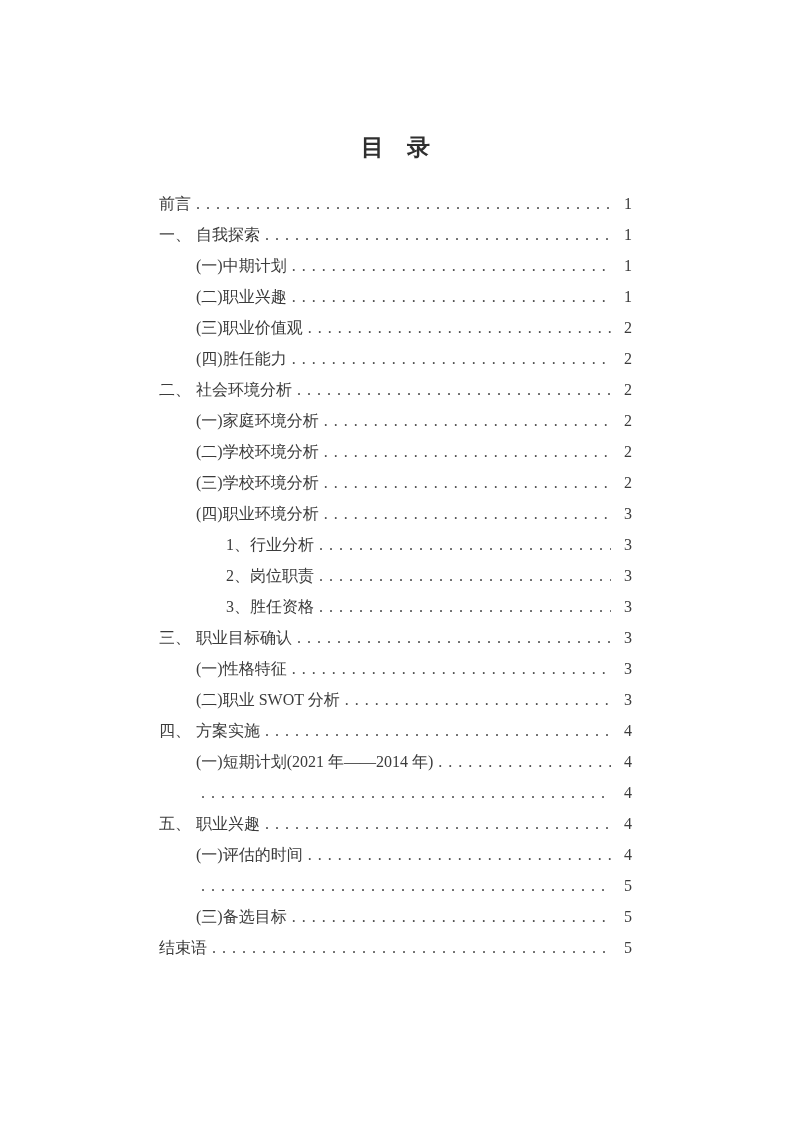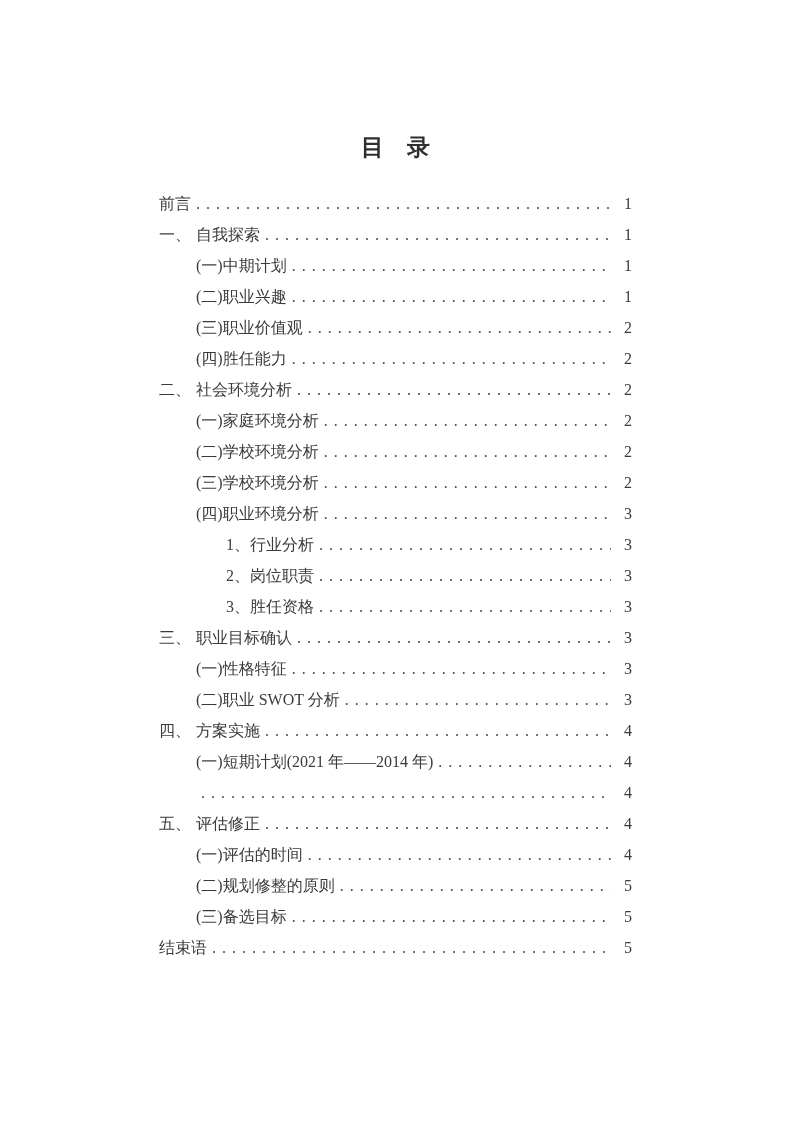--- a/index.html
+++ b/index.html
@@ -187,33 +187,32 @@
     <span class="toc-dots"></span>
     <span class="toc-page">4</span>
   </div>
       <div class="toc-row level-1">
 
     <span class="toc-dots"></span>
     <span class="toc-page">4</span>
   </div>
       <div class="toc-row level-0">
     <span class="toc-prefix">五、</span>
-    <span class="toc-text">评估修正</span>
+    <span class="toc-text">职业兴趣</span>
     <span class="toc-dots"></span>
     <span class="toc-page">4</span>
   </div>
       <div class="toc-row level-1">
 
     <span class="toc-text">(一)评估的时间</span>
     <span class="toc-dots"></span>
     <span class="toc-page">4</span>
   </div>
       <div class="toc-row level-1">
 
-    <span class="toc-text">(二)规划修整的原则</span>
     <span class="toc-dots"></span>
     <span class="toc-page">5</span>
   </div>
       <div class="toc-row level-1">
 
     <span class="toc-text">(三)备选目标</span>
     <span class="toc-dots"></span>
     <span class="toc-page">5</span>
   </div>
       <div class="toc-row level-0">

